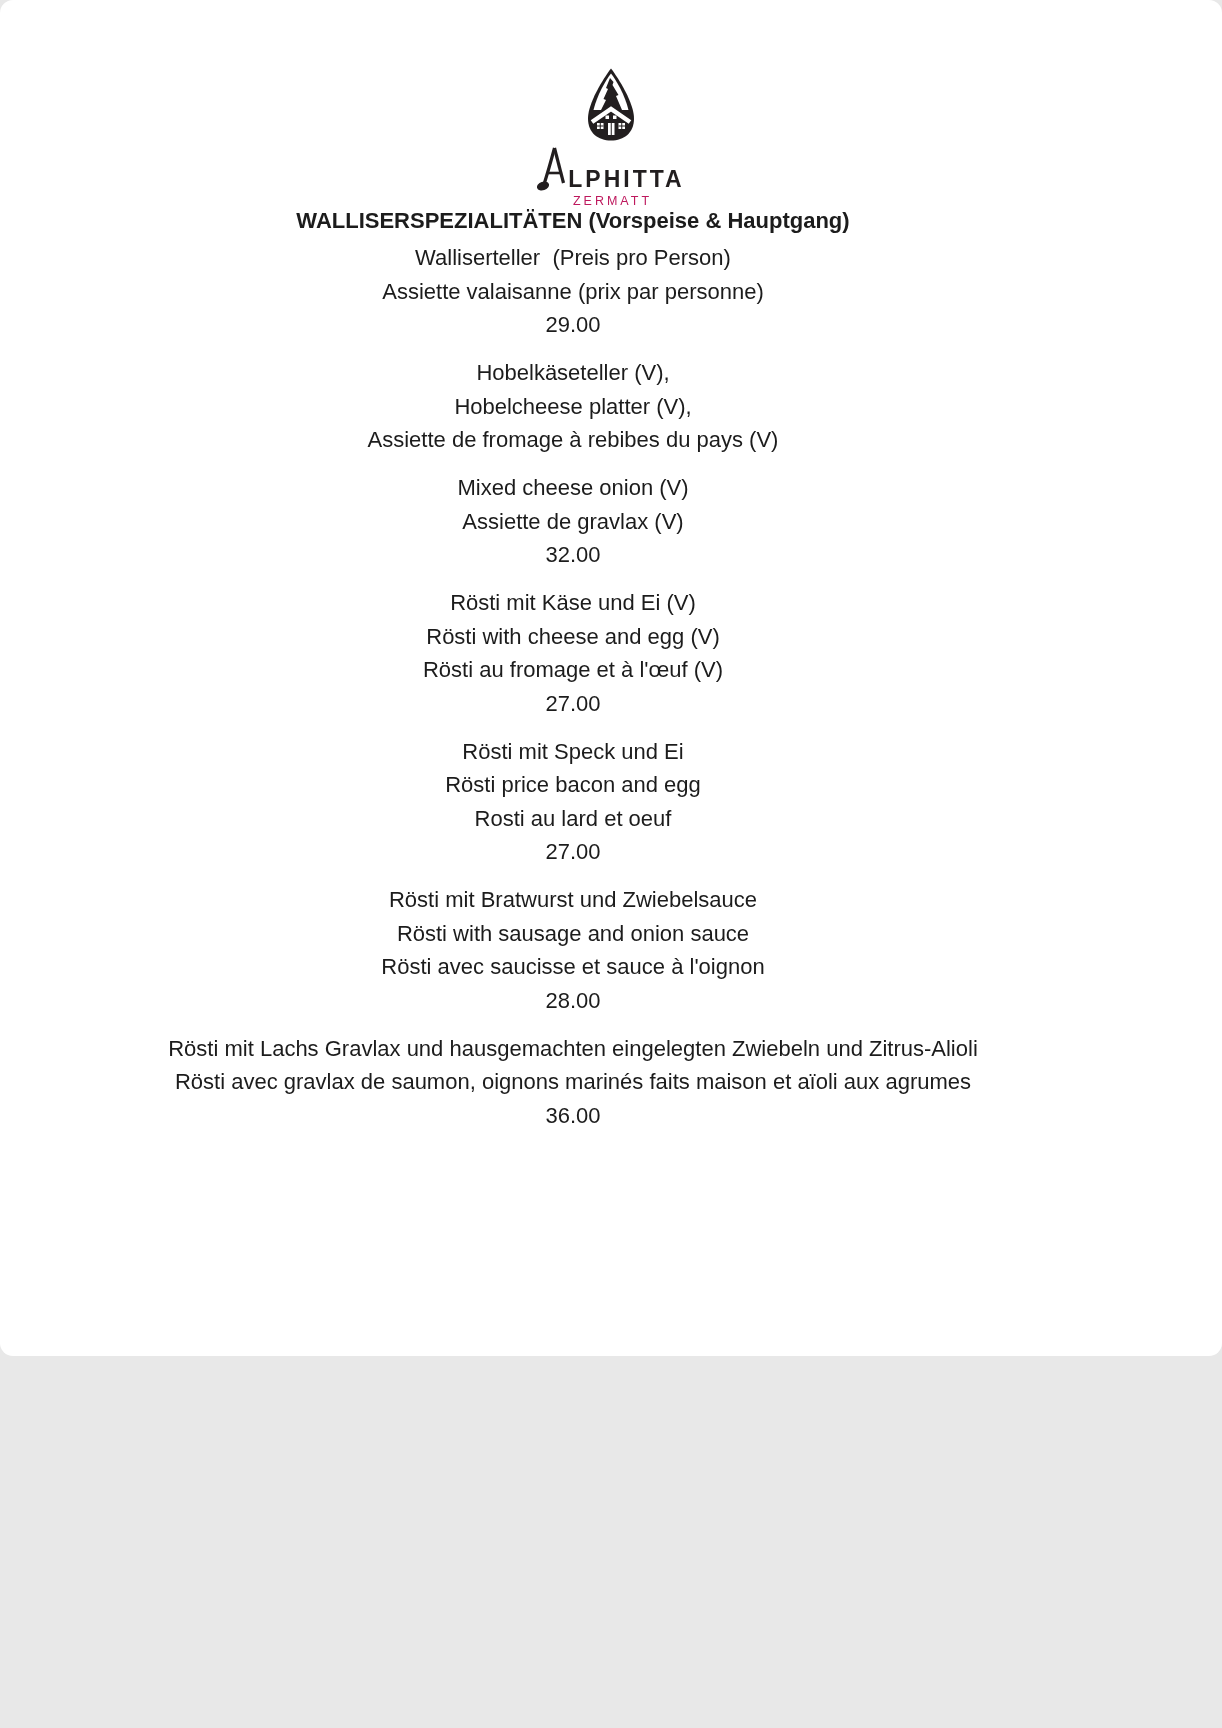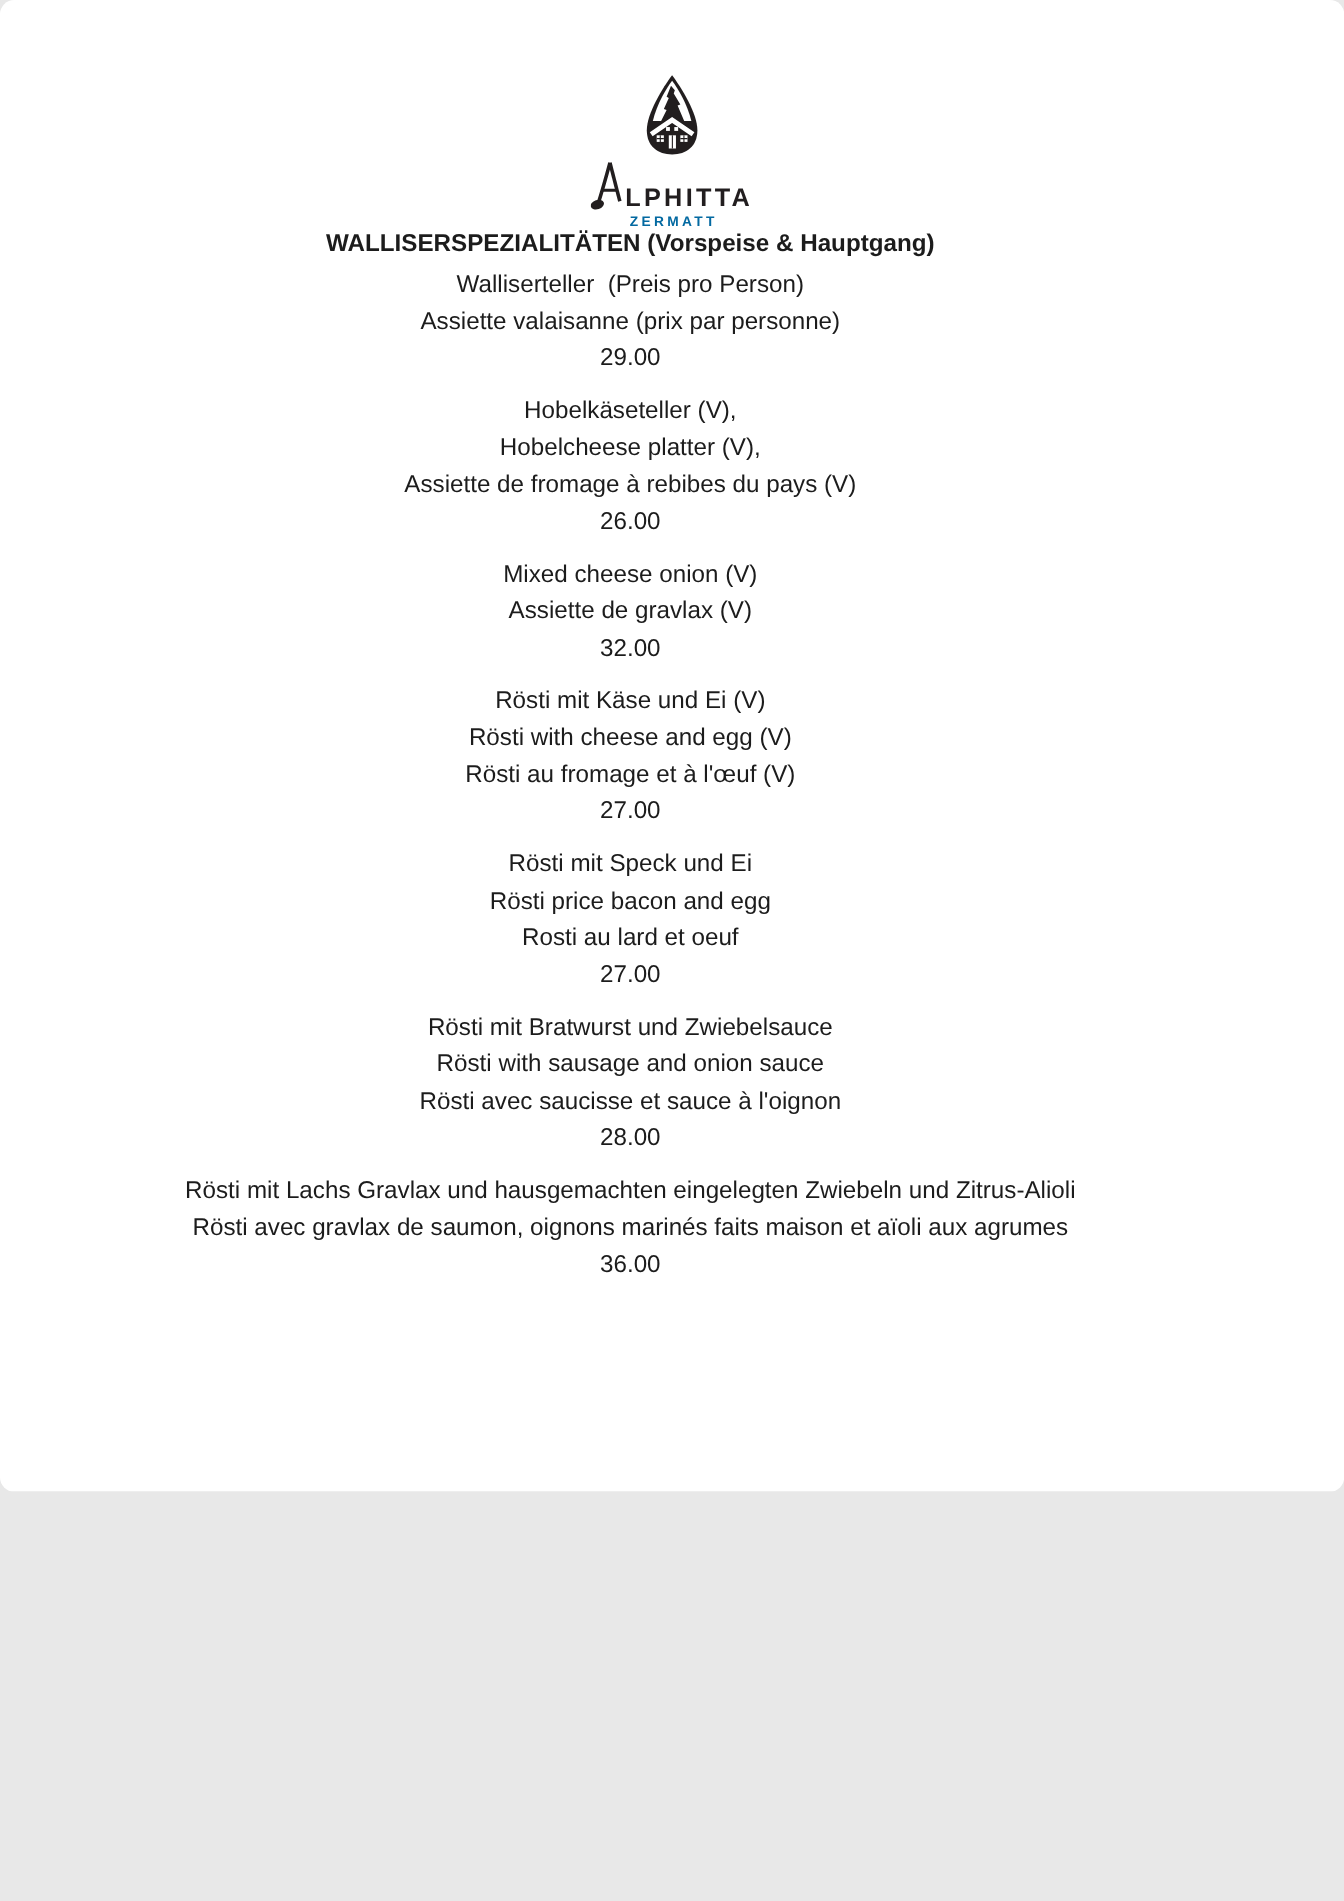--- a/index.html
+++ b/index.html
@@ -26,23 +26,23 @@
     margin-top:5px;
     line-height:1;
   }
   .note-a { width:30px; height:44px; display:block; margin-right:1px; }
   .brand-rest {
     font-size:23px; font-weight:700; letter-spacing:3px;
     line-height:23px;
     color:#221e1f;
   }
   .location {
-    font-size:12.5px; font-weight:700; letter-spacing:3px;
+    font-size:12.5px; font-weight:400; letter-spacing:3px;
     margin-top:3px; padding-left:3px;
-    color:#0369a1;
+    color:#be185d;
   }
 
   
   .menu {
     position:absolute; top:204px; left:0;
     width:1146px;
     text-align:center;
     font-size:22px;
     line-height:33.4px;
   }
@@ -92,21 +92,20 @@
     <section class="item">
       <p class="line">Walliserteller  (Preis pro Person)</p>
       <p class="line">Assiette valaisanne (prix par personne)</p>
       <p class="line price">29.00</p>
     </section>
 
     <section class="item">
       <p class="line">Hobelkäseteller (V),</p>
       <p class="line">Hobelcheese platter (V),</p>
       <p class="line">Assiette de fromage à rebibes du pays (V)</p>
-      <p class="line price">26.00</p>
     </section>
 
     <section class="item">
       <p class="line">Mixed cheese onion (V)</p>
       <p class="line">Assiette de gravlax (V)</p>
       <p class="line price">32.00</p>
     </section>
 
     <section class="item">
       <p class="line">Rösti mit Käse und Ei (V)</p>

